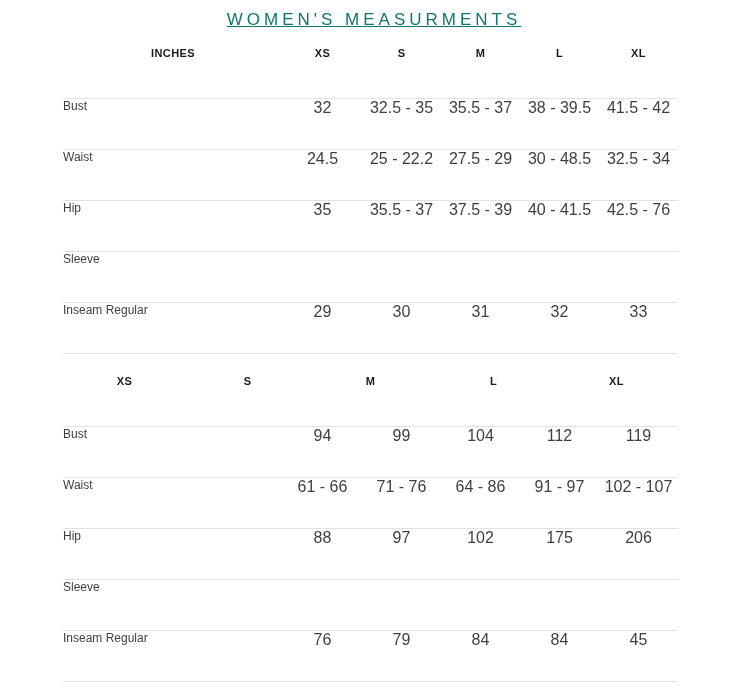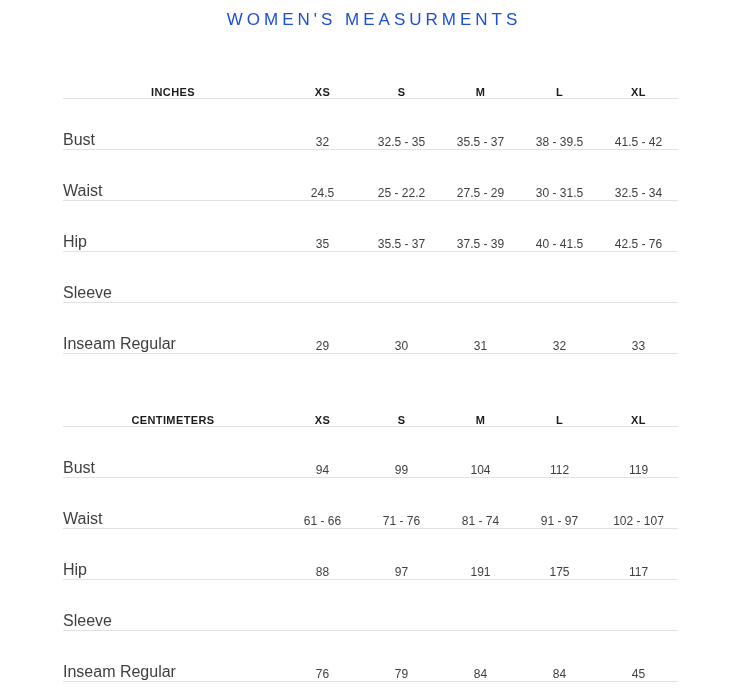--- a/index.html
+++ b/index.html
@@ -15,46 +15,47 @@
     background:var(--bg);
     font-family:"Liberation Sans", sans-serif;
     overflow:hidden;
   }
   .page-title{
     margin:10px 0 0 0;
     text-align:center;
     font-size:17px;
     font-weight:400;
     letter-spacing:4px;
-    color:#1d4ed8;
+    color:#0f766e;
+    text-decoration:underline;
   }
   .size-table{
     margin:0 70px 0 63px;
   }
   .size-table.first{ margin-top:17px; }
   .size-table.second{ margin-top:21px; }
   .row{
     display:flex;
-    align-items:flex-end;
+    align-items:flex-start;
     height:51px;
     border-bottom:1px solid var(--divider);
   }
   .header-row{ height:52px; }
   .cell{ overflow:hidden; white-space:nowrap; }
   .label-cell{
     width:220px;
     flex:0 0 220px;
     text-align:left;
-    font-size:16px;
+    font-size:12px;
     color:var(--text);
   }
   .size-cell{
     flex:1 1 0;
     text-align:center;
-    font-size:12px;
+    font-size:16px;
     color:var(--text);
   }
   .header-cell{
     font-weight:700;
     font-size:11px;
     color:var(--heading);
     letter-spacing:0.4px;
   }
   .header-row .label-cell{ text-align:center; }
 </style>
@@ -78,21 +79,21 @@
         <div class="cell size-cell">32.5 - 35</div>
         <div class="cell size-cell">35.5 - 37</div>
         <div class="cell size-cell">38 - 39.5</div>
         <div class="cell size-cell">41.5 - 42</div>
       </div>
       <div class="row data-row">
         <div class="cell label-cell">Waist</div>
         <div class="cell size-cell">24.5</div>
         <div class="cell size-cell">25 - 22.2</div>
         <div class="cell size-cell">27.5 - 29</div>
-        <div class="cell size-cell">30 - 31.5</div>
+        <div class="cell size-cell">30 - 48.5</div>
         <div class="cell size-cell">32.5 - 34</div>
       </div>
       <div class="row data-row">
         <div class="cell label-cell">Hip</div>
         <div class="cell size-cell">35</div>
         <div class="cell size-cell">35.5 - 37</div>
         <div class="cell size-cell">37.5 - 39</div>
         <div class="cell size-cell">40 - 41.5</div>
         <div class="cell size-cell">42.5 - 76</div>
       </div>
@@ -108,50 +109,49 @@
         <div class="cell label-cell">Inseam Regular</div>
         <div class="cell size-cell">29</div>
         <div class="cell size-cell">30</div>
         <div class="cell size-cell">31</div>
         <div class="cell size-cell">32</div>
         <div class="cell size-cell">33</div>
       </div>
     </section>
   <section class="size-table second">
       <div class="row header-row">
-        <div class="cell label-cell header-cell">CENTIMETERS</div>
         <div class="cell size-cell header-cell">XS</div>
         <div class="cell size-cell header-cell">S</div>
         <div class="cell size-cell header-cell">M</div>
         <div class="cell size-cell header-cell">L</div>
         <div class="cell size-cell header-cell">XL</div>
       </div>
       <div class="row data-row">
         <div class="cell label-cell">Bust</div>
         <div class="cell size-cell">94</div>
         <div class="cell size-cell">99</div>
         <div class="cell size-cell">104</div>
         <div class="cell size-cell">112</div>
         <div class="cell size-cell">119</div>
       </div>
       <div class="row data-row">
         <div class="cell label-cell">Waist</div>
         <div class="cell size-cell">61 - 66</div>
         <div class="cell size-cell">71 - 76</div>
-        <div class="cell size-cell">81 - 74</div>
+        <div class="cell size-cell">64 - 86</div>
         <div class="cell size-cell">91 - 97</div>
         <div class="cell size-cell">102 - 107</div>
       </div>
       <div class="row data-row">
         <div class="cell label-cell">Hip</div>
         <div class="cell size-cell">88</div>
         <div class="cell size-cell">97</div>
-        <div class="cell size-cell">191</div>
+        <div class="cell size-cell">102</div>
         <div class="cell size-cell">175</div>
-        <div class="cell size-cell">117</div>
+        <div class="cell size-cell">206</div>
       </div>
       <div class="row data-row">
         <div class="cell label-cell">Sleeve</div>
         <div class="cell size-cell"></div>
         <div class="cell size-cell"></div>
         <div class="cell size-cell"></div>
         <div class="cell size-cell"></div>
         <div class="cell size-cell"></div>
       </div>
       <div class="row data-row">

